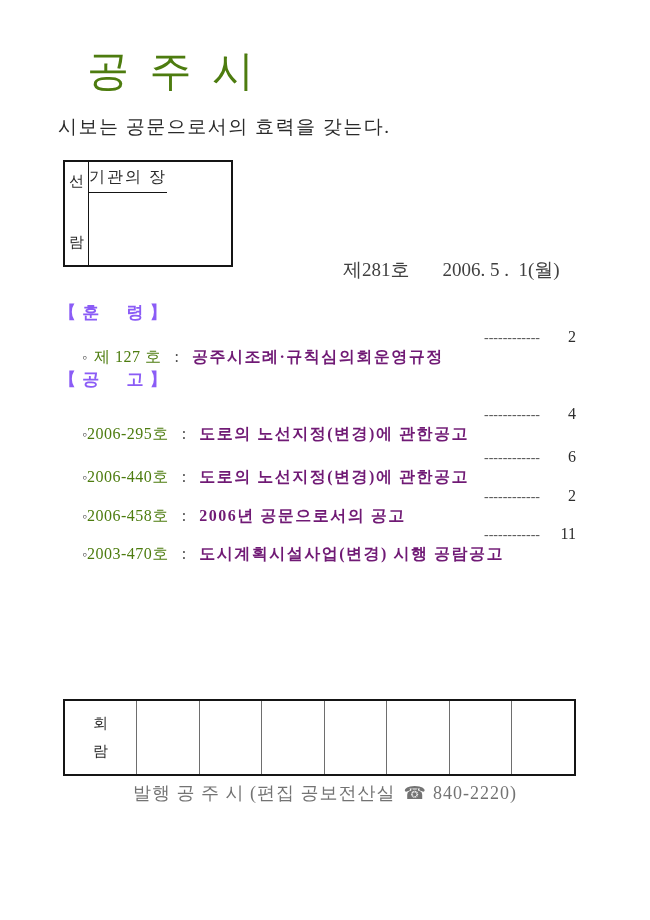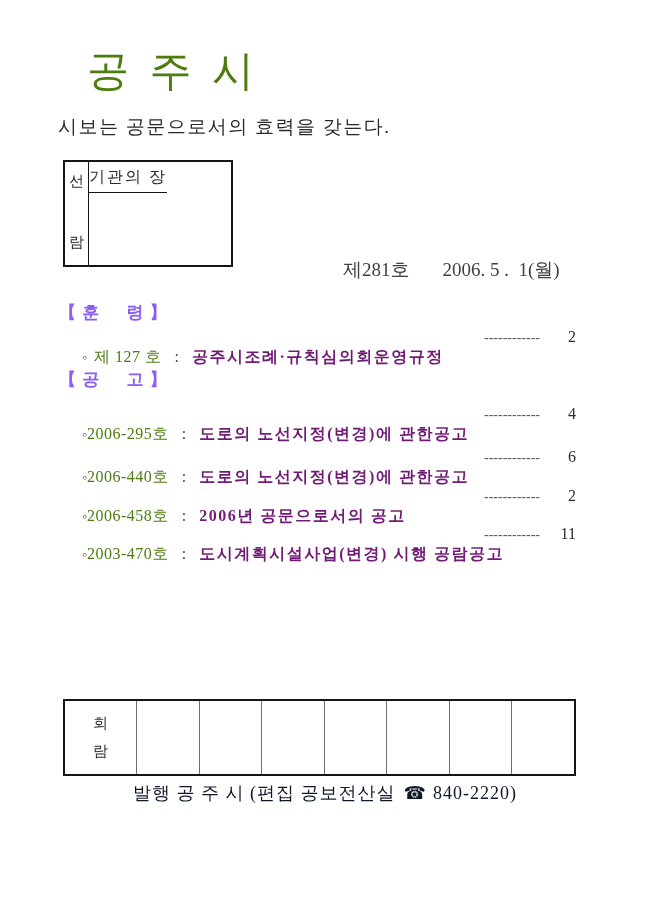--- a/index.html
+++ b/index.html
@@ -107,21 +107,21 @@
     align-items:center; justify-content:center; gap:9px;
     font-size:15px; color:#2a2a2a; box-sizing:border-box;
   }
   .circ-cell { flex:1; border-right:1px solid #6e6e6e; }
   .circ-cell:last-child { border-right:none; }
 
   
   .footer {
     position:absolute; left:0; top:781px; width:650px;
     text-align:center; font-size:18px; letter-spacing:1px;
-    color:#0f172a;
+    color:#737373;
   }
   .phone-icon { margin:0 6px; font-size:18px; }
   .footer-before { margin-right:2px; }
 </style>
 </head>
 <body>
 
 <div>
 
   <div class="masthead">공 주 시</div>

